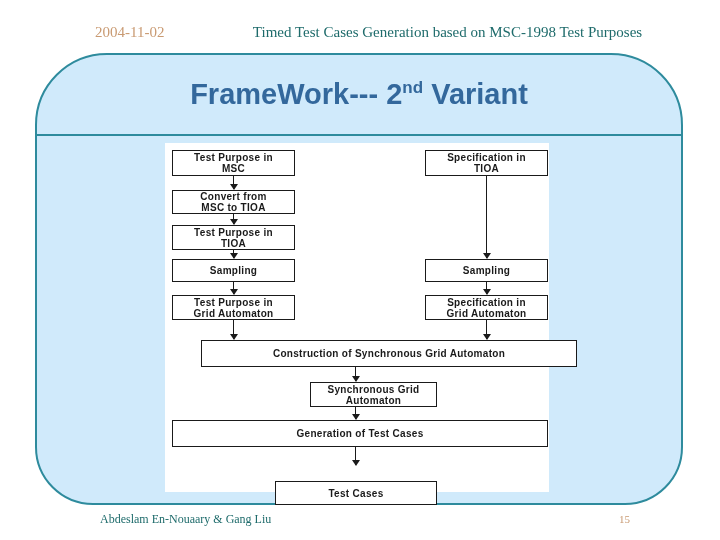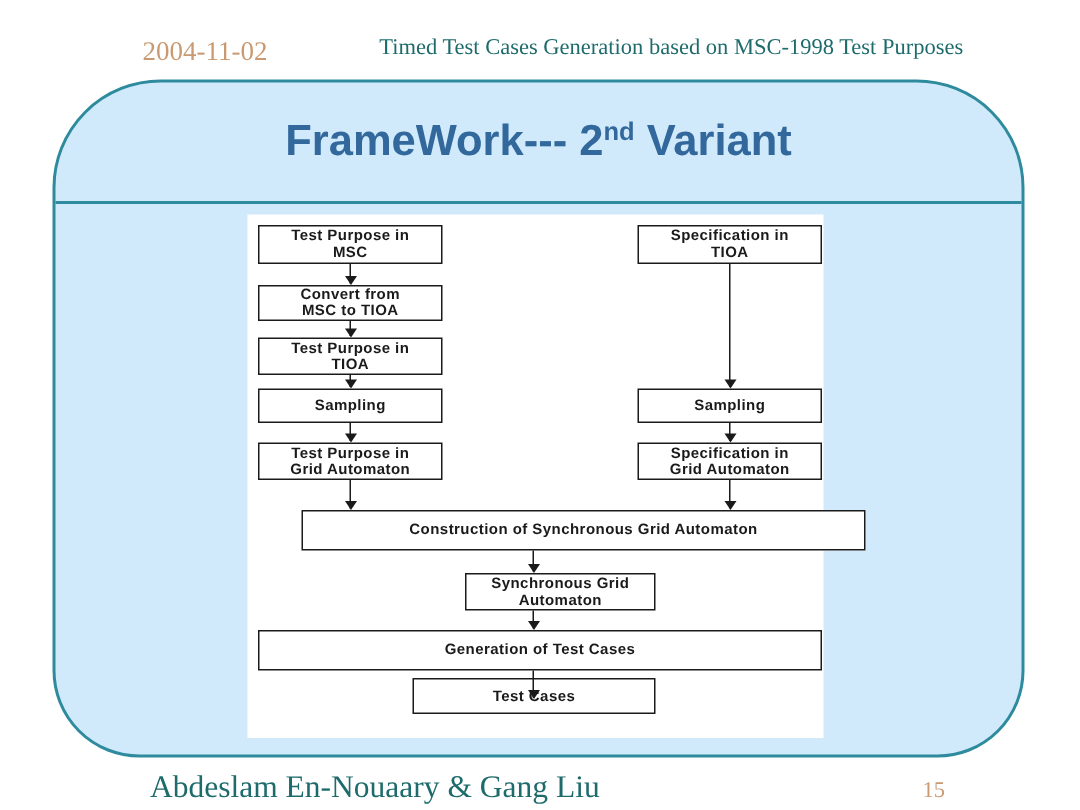--- a/index.html
+++ b/index.html
@@ -8,21 +8,21 @@
     background:#ffffff;
     font-family:"Liberation Sans", sans-serif;
     position:relative;
     overflow:hidden;
   }
 
   
   .header-date {
     position:absolute; left:95px; top:24px;
     font-family:"Liberation Serif", serif;
-    font-size:18px; color:#c99a72;
+    font-size:15px; color:#c99a72;
   }
   .header-title {
     position:absolute; left:190px; right:15px; top:24px;
     text-align:center;
     font-family:"Liberation Serif", serif;
     font-size:15px; color:#1e6b6b;
   }
 
   
   .slide {
@@ -74,22 +74,22 @@
     border-right:4.25px solid transparent;
     border-top:6px solid #1a1a1a;
   }
 
   
   .footer {
     position:absolute; left:100px; right:90px; top:512px;
     display:flex; justify-content:space-between; align-items:baseline;
     font-family:"Liberation Serif", serif;
   }
-  .footer-authors { color:#1e6b6b; font-size:21px; }
-  .page-number   { color:#c99a72; font-size:15px; }
+  .footer-authors { color:#1e6b6b; font-size:12px; }
+  .page-number   { color:#c99a72; font-size:11px; }
 </style>
 </head>
 <body>
 
 <div class="header-date">2004-11-02</div>
 <div class="header-title">Timed Test Cases Generation based on MSC-1998 Test Purposes</div>
 
 <div class="slide">
   <div class="slide-title"><span>FrameWork--- 2</span><sup>nd</sup><span> Variant</span></div>
   <div class="divider"></div>
@@ -109,21 +109,21 @@
     <div class="node rounded" style="left:260px; top:7px;   width:123px; height:26px;">Specification in
 TIOA</div>
     <div class="node" style="left:260px; top:116px; width:123px; height:23px;">Sampling</div>
     <div class="node rounded" style="left:260px; top:152px; width:123px; height:25px;">Specification in
 Grid Automaton</div>
 
     <div class="node" style="left:7px;   top:197px; width:376px; height:27px;margin-left:29px;">Construction of Synchronous Grid Automaton</div>
     <div class="node" style="left:7px;   top:277px; width:376px; height:27px;">Generation of Test Cases</div>
     <div class="node rounded" style="left:145px; top:239px; width:127px; height:25px;">Synchronous Grid
 Automaton</div>
-    <div class="node rounded" style="left:110px; top:309px; width:162px; height:24px;">Test Cases</div>
+    <div class="node rounded" style="left:110px; top:338px; width:162px; height:24px;">Test Cases</div>
 
     <div class="arrow" style="left:67.5px;  top:33px;  height:13px;"></div>
     <div class="arrow" style="left:67.5px;  top:71px;  height:10px;"></div>
     <div class="arrow" style="left:67.5px;  top:107px; height:8px;"></div>
     <div class="arrow" style="left:67.5px;  top:139px; height:12px;"></div>
     <div class="arrow" style="left:67.5px;  top:177px; height:19px;"></div>
 
     <div class="arrow" style="left:320.5px; top:33px;  height:82px;"></div>
     <div class="arrow" style="left:320.5px; top:139px; height:12px;"></div>
     <div class="arrow" style="left:320.5px; top:177px; height:19px;"></div>

